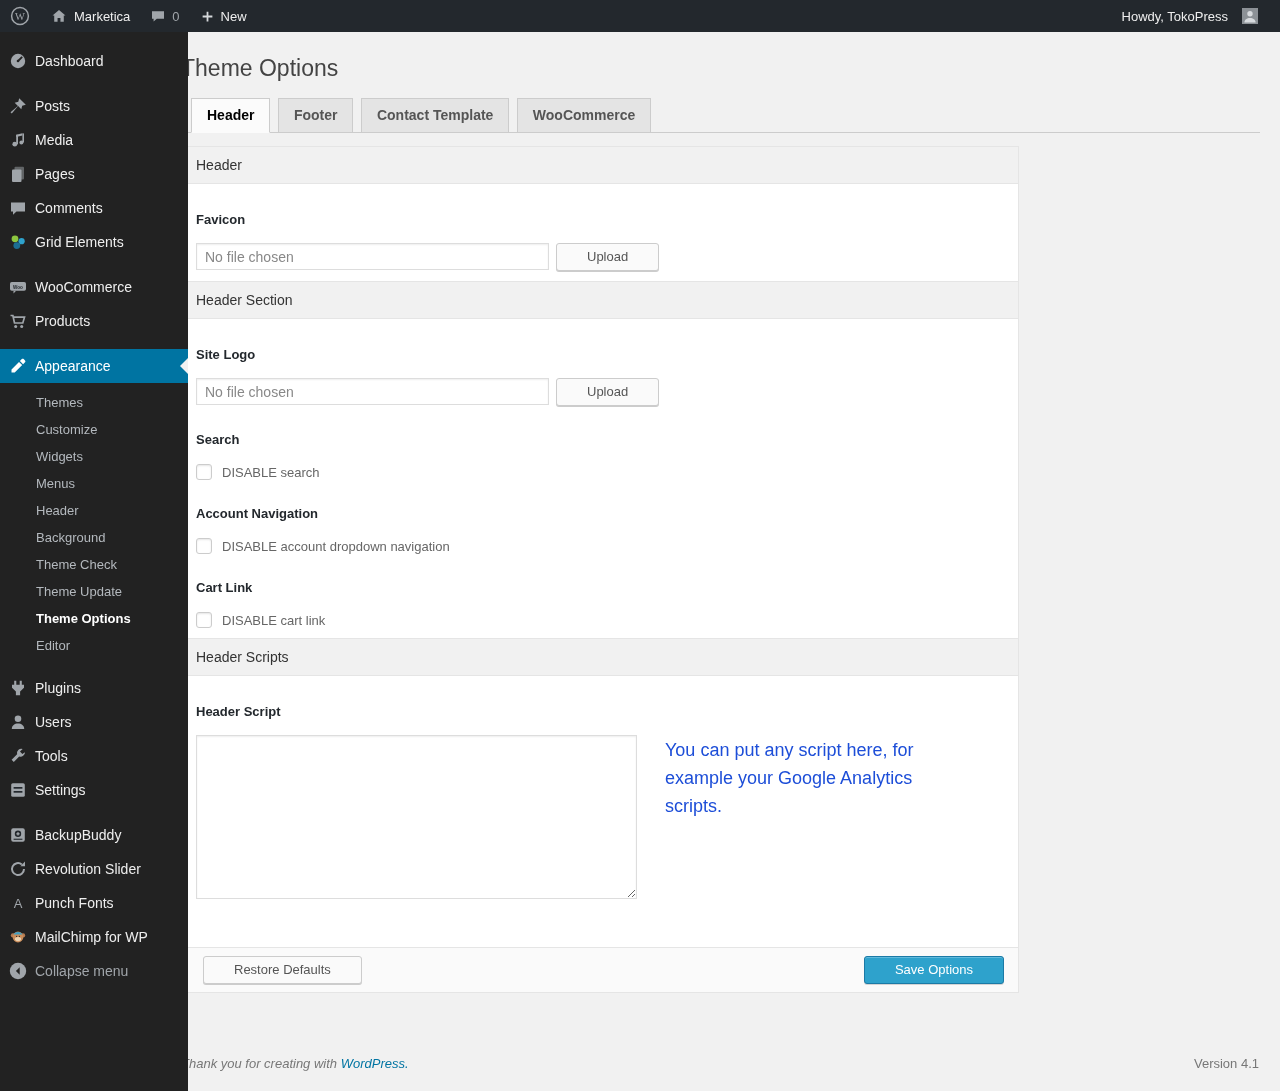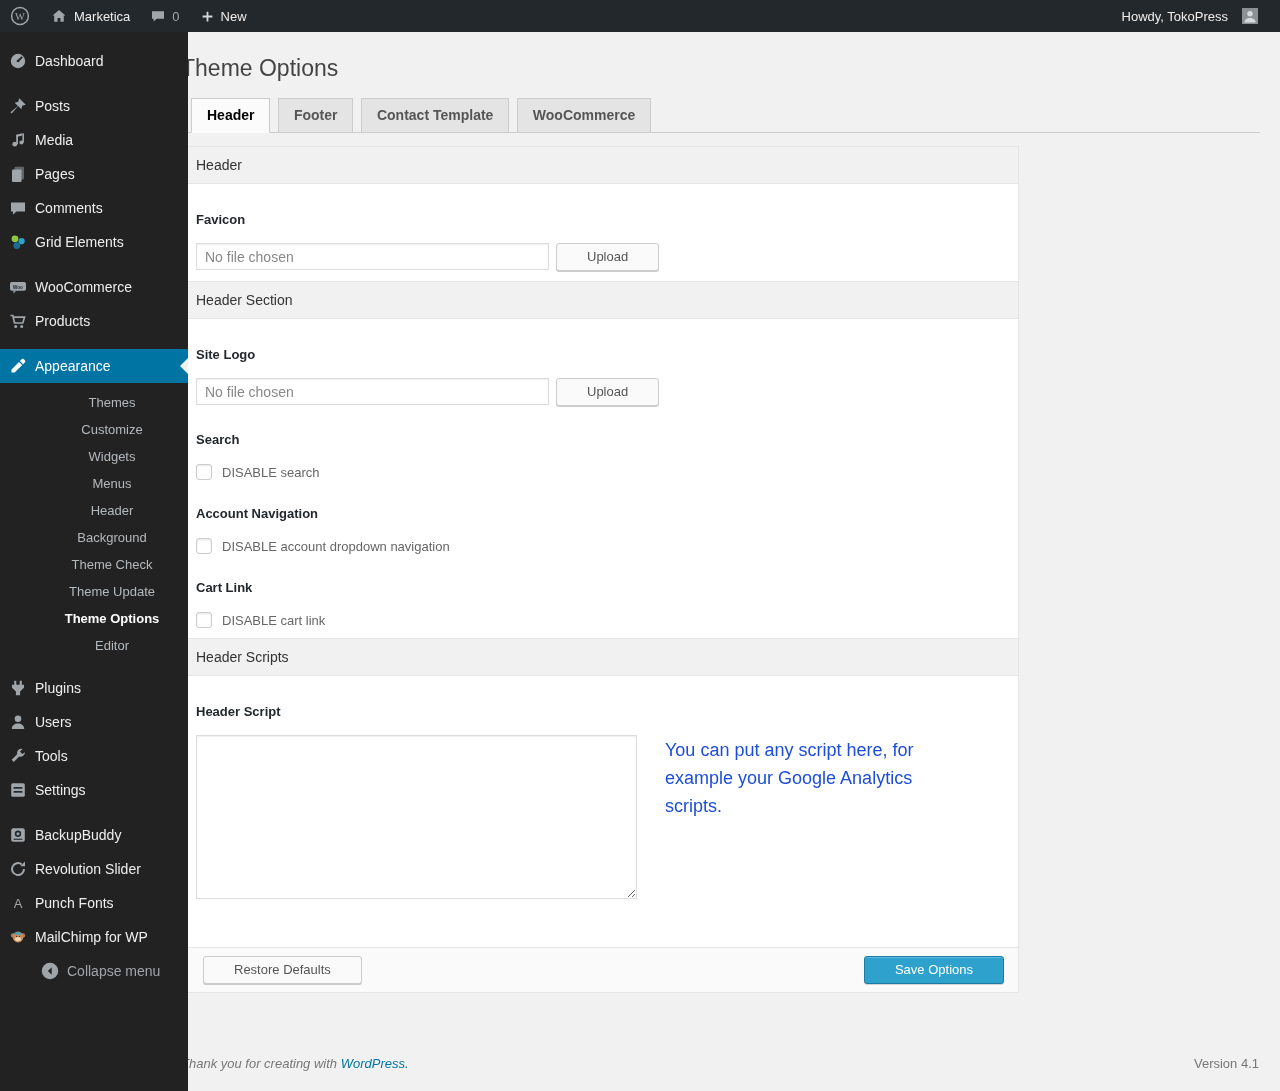--- a/index.html
+++ b/index.html
@@ -35,27 +35,27 @@
   .mi-icon { width:35px; display:flex; justify-content:center; flex:0 0 35px; }
   .mi-icon svg { display:block; }
   .menu-sep { height:11px; }
   .menu-item.current {
     background:#0074a2; color:#fff;
   }
   .menu-item.current::after {
     content:""; position:absolute; right:0; top:50%; margin-top:-8px;
     border:8px solid transparent; border-right-color:#f1f1f1;
   }
-  .submenu { padding:6px 0 12px;text-align:center; }
+  .submenu { padding:6px 0 12px; }
   .submenu-item {
     display:block; padding:6px 0 6px 36px; font-size:13px;
     color:#b4b9be; cursor:pointer; line-height:15px;
   }
   .submenu-item.current-sub { color:#fff; font-weight:bold; }
-  .collapse-item { color:#a0a5aa; margin-top:0;padding-left:32px; }
+  .collapse-item { color:#a0a5aa; margin-top:0; }
 
   
   #content { position:absolute; left:160px; top:32px; right:0; bottom:0; background:#f1f1f1; }
   .wrap { margin:22px 20px 0 21px; }
   .page-title { font-size:23px; font-weight:400; color:#444; margin:0 0 15px; line-height:29px; }
 
   .nav-tab-wrapper { border-bottom:1px solid #ccc; padding-left:10px; }
   .nav-tab {
     display:inline-block; border:1px solid #ccc; border-bottom:none;
     background:#e4e4e4; color:#555; font-size:14px; font-weight:600;

